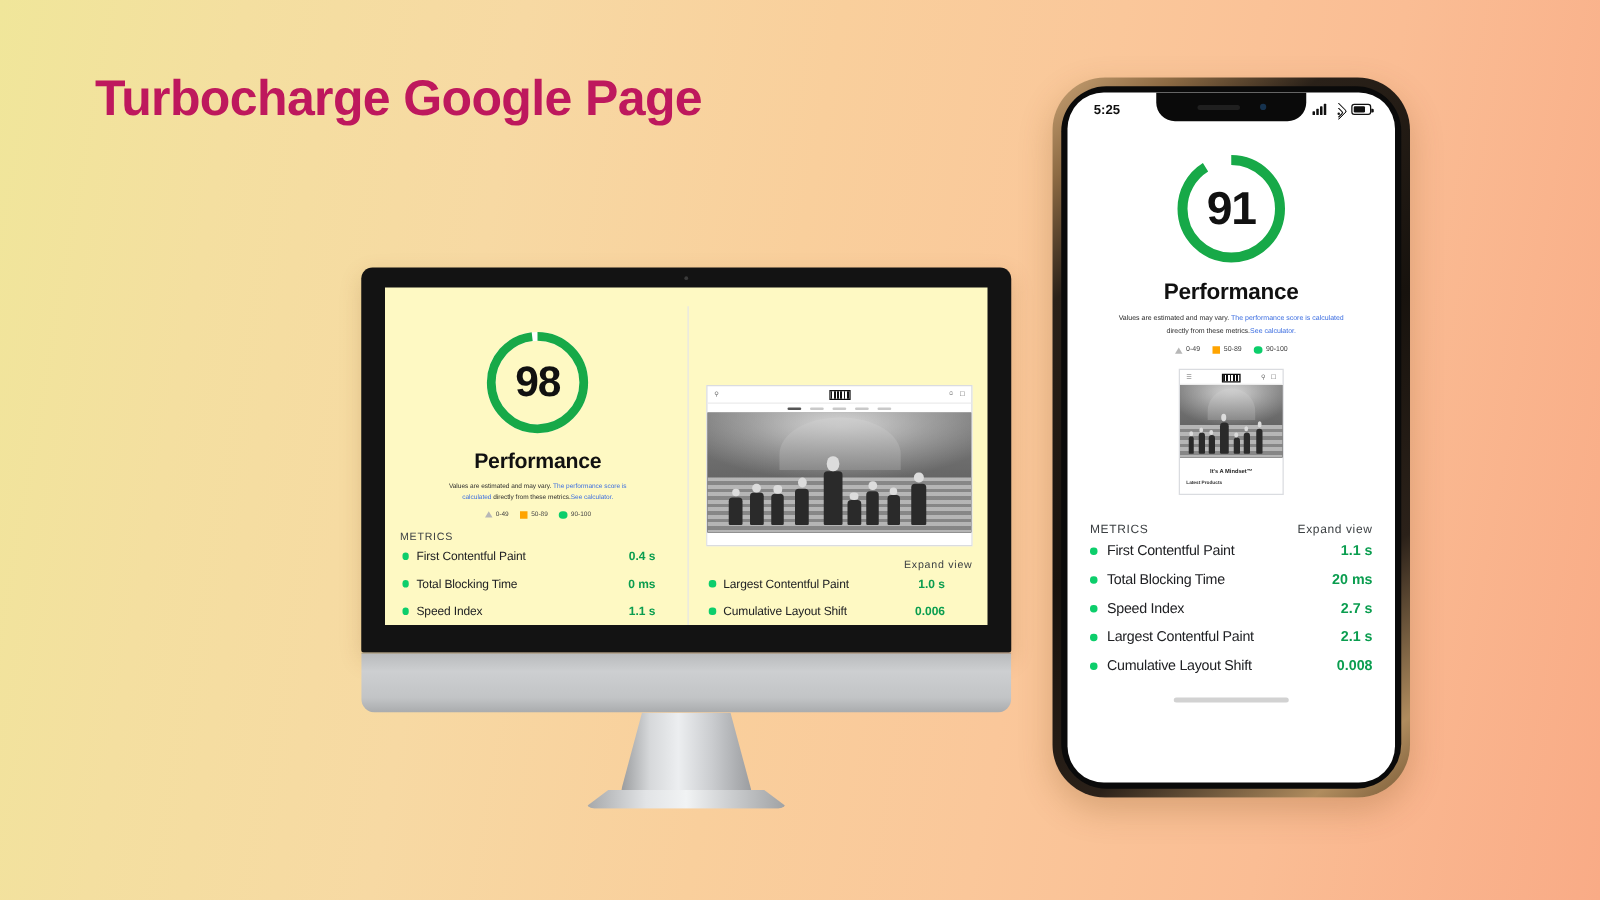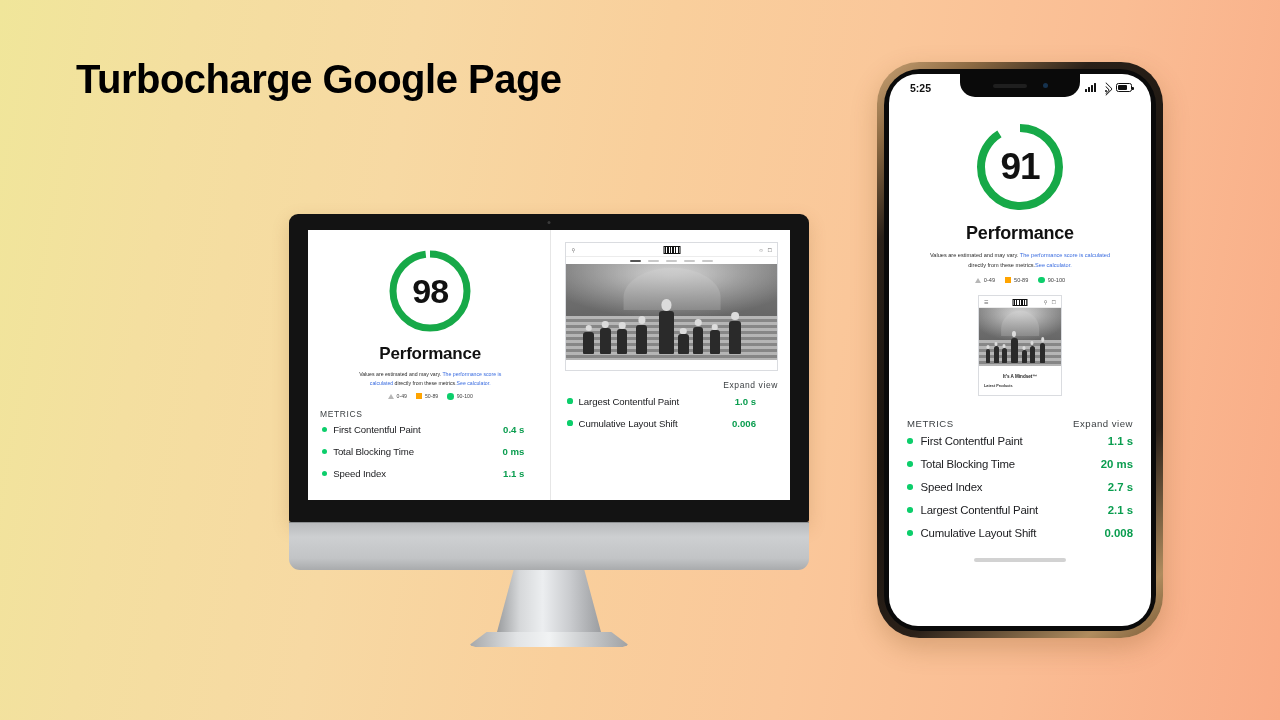--- a/index.html
+++ b/index.html
@@ -26,21 +26,21 @@
   
   .headline {
     position: absolute;
     left: 76px;
     top: 50px;
     width: 620px;
     font-size: 40px;
     font-weight: 700;
     line-height: 1.45;
     letter-spacing: -0.5px;
-    color: #000000;
+    color: #be185d;
   }
   .headline-line { display: block; white-space: pre; }
 
   
   .imac {
     position: absolute;
     left: 289px;
     top: 214px;
     width: 520px;
   }
@@ -53,25 +53,26 @@
   }
   .imac-cam {
     position: absolute;
     top: 7px; left: 50%;
     transform: translateX(-50%);
     width: 3px; height: 3px;
     border-radius: 50%;
     background: #3a3a3a;
   }
   .imac-screen {
-    background: #ffffff;
+    background: #fef9c3;
     height: 270px;
     overflow: hidden;
     position: relative;
     display: flex;
+    align-items: flex-end;
   }
   .imac-chin {
     height: 48px;
     background: linear-gradient(180deg,#b9bbbd 0%, #cdcfd1 30%, #c2c4c6 75%, #a9abad 100%);
     border-radius: 0 0 11px 11px;
     position: relative;
     border-top: 1px solid #8d9092;
   }
   .apple-logo {
     position: absolute; left: 50%; top: 50%;
@@ -228,21 +229,21 @@
     transform: translateX(-50%);
     width: 62%; height: 26%;
     border-radius: 50%;
     background: #dcdcdc;
   }
   .thumb-foot { height: 10px; background: #fff; }
 
   
   .phone {
     position: absolute;
-    left: 877px;
+    left: 842px;
     top: 62px;
     width: 286px;
     height: 576px;
   }
   .phone-outer {
     position: absolute; inset: 0;
     border-radius: 42px;
     background: linear-gradient(140deg,#c9a274 0%,#8c6a43 10%,#2a2119 22%,#17120d 50%,#2b2119 74%,#b08c5e 92%,#7a5c38 100%);
     box-shadow: 0 10px 26px rgba(120,70,20,0.25);
   }

